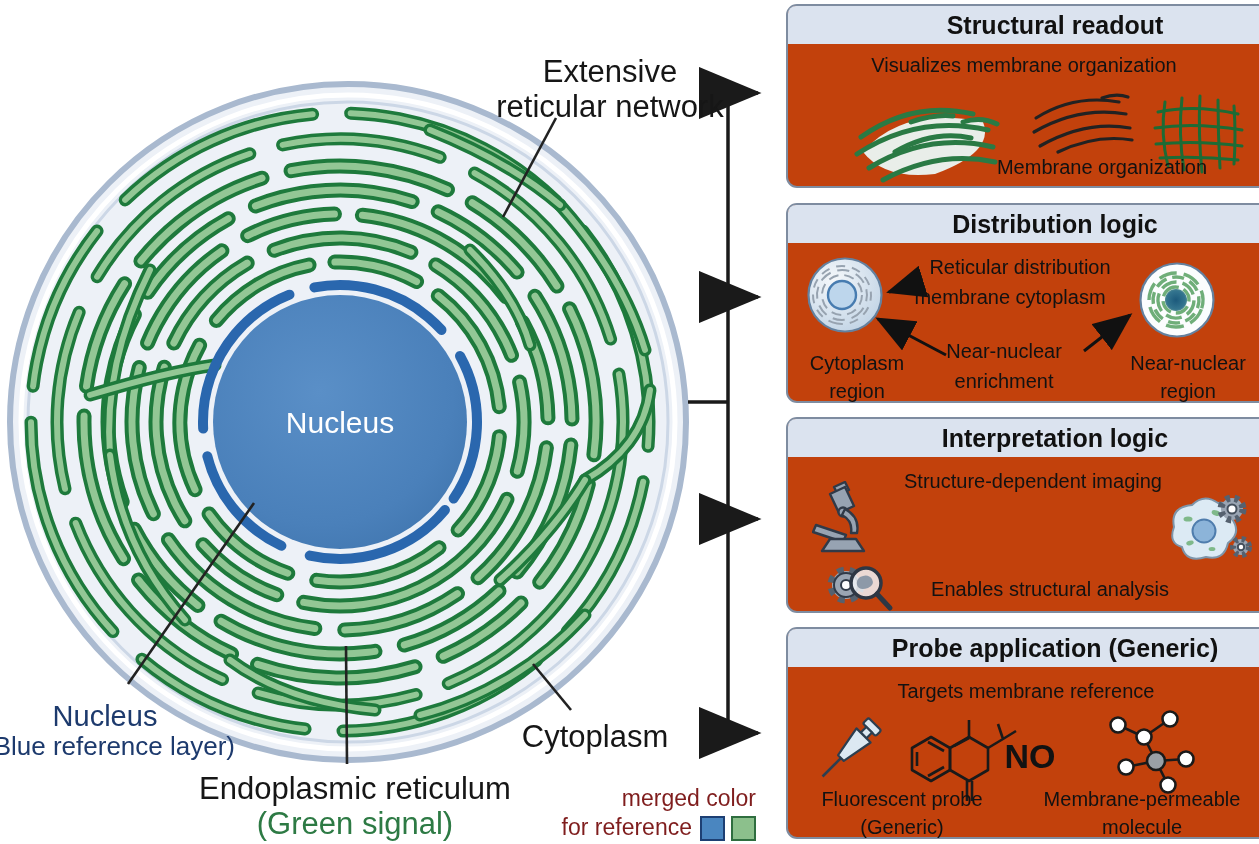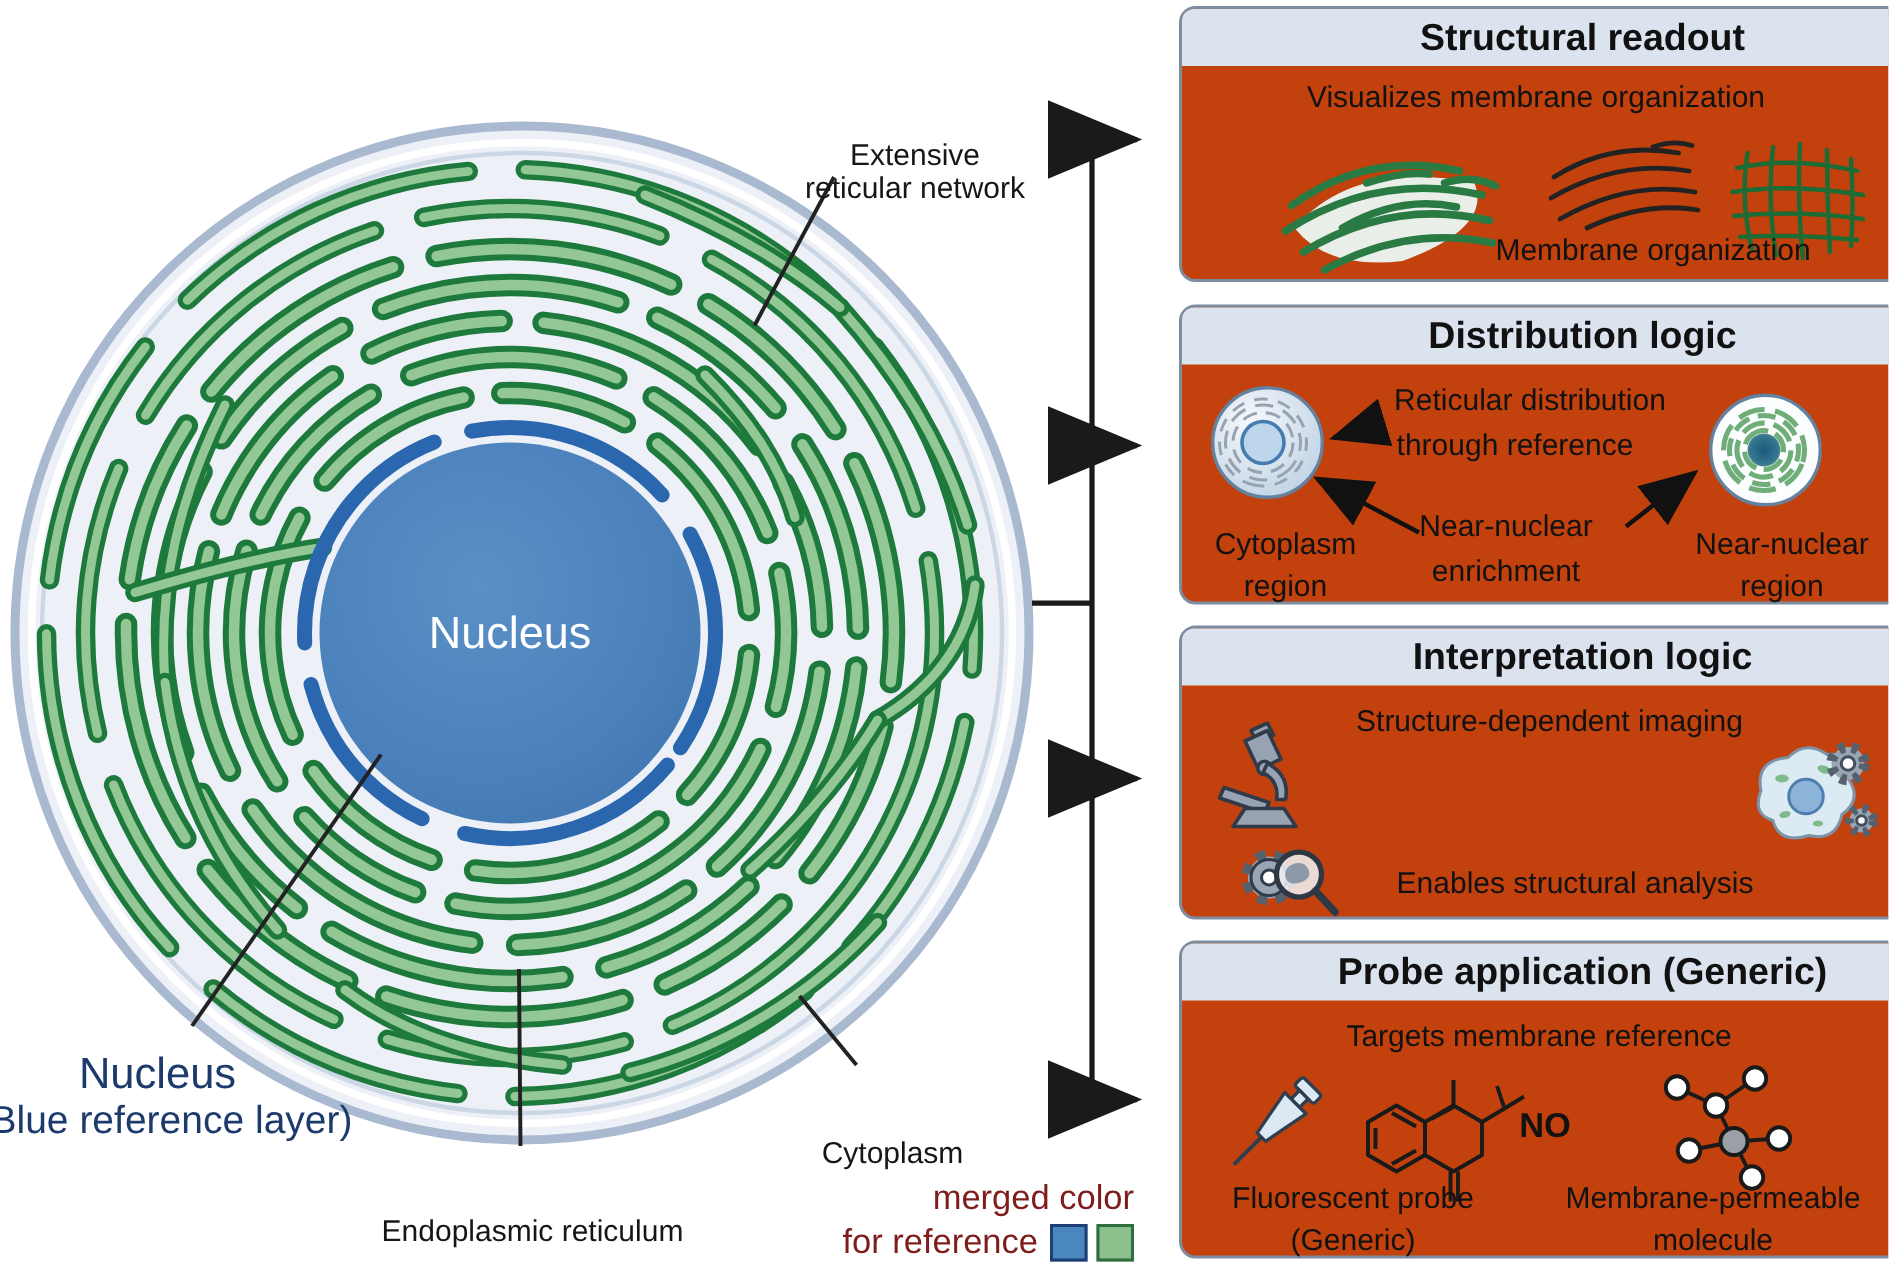--- a/index.html
+++ b/index.html
@@ -3,38 +3,38 @@
 <meta charset="utf-8">
 <style>
   html,body{margin:0;padding:0;background:#fff;}
   #canvas{
     position:relative;width:1259px;height:844px;background:#ffffff;
     overflow:hidden;font-family:"Liberation Sans",sans-serif;color:#161616;
   }
   .abs{position:absolute;}
   .ctr{text-align:center;line-height:1.12;white-space:nowrap;}
   
-  .lbl{font-size:20px;color:#161616;margin-top:38px;}
+  .lbl{font-size:31px;color:#161616;}
   .lbl-navy{color:#1d3a6d;}
   .lbl-green{color:#2d7a44;}
   .nucleus-text{font-size:30px;color:#ffffff;}
   .legend-text{font-size:23px;color:#7f1d1d;}
   .swatch{width:25px;height:25px;border:2px solid;box-sizing:border-box;display:inline-block;}
   
   .panel{
     position:absolute;left:786px;width:538px;background:#c2410c;
     border:2.5px solid #7e8ca0;border-radius:11px;box-sizing:border-box;
   }
   .panel-header{
     position:absolute;left:0;top:0;width:100%;height:38px;background:#dbe3ef;
     border-radius:8px 8px 0 0;display:flex;align-items:center;justify-content:center;
   }
   .panel-title{font-weight:bold;font-size:25px;color:#111;}
   .ptext{position:absolute;font-size:20px;color:#121212;white-space:nowrap;transform:translateX(-50%);}
-  .no-text{font-size:23px;font-weight:600;}
+  .no-text{font-size:34px;font-weight:600;}
   svg{display:block;}
 </style>
 </head>
 <body>
 
 <div id="canvas">
 
   <svg class="abs" style="left:0;top:0" width="780" height="844" viewBox="0 0 780 844">
     <defs>
       <radialGradient id="nucGrad" cx="42%" cy="38%" r="75%">
@@ -226,21 +226,21 @@
       <g fill="none" stroke="#6fae79" stroke-width="3.4">
         <circle cx="39" cy="40" r="27" stroke-dasharray="18 7" transform="rotate(20 39 40)"></circle>
         <circle cx="39" cy="40" r="23" stroke-dasharray="12 6" transform="rotate(80 39 40)"></circle>
         <circle cx="39" cy="40" r="18" stroke-dasharray="16 6" transform="rotate(150 39 40)"></circle>
         <circle cx="39" cy="40" r="13" stroke-dasharray="14 5" transform="rotate(220 39 40)"></circle>
       </g>
       <circle cx="39" cy="40" r="11" fill="url(#cellG2)"></circle>
     </svg>
 
     <div class="ptext" style="left:232px;top:51px">Reticular distribution</div>
-    <div class="ptext" style="left:222px;top:81px">through reference</div>
+    <div class="ptext" style="left:222px;top:81px">membrane cytoplasm</div>
     <div class="ptext" style="left:216px;top:135px">Near-nuclear</div>
     <div class="ptext" style="left:216px;top:165px">enrichment</div>
     <div class="ptext" style="left:69px;top:147px">Cytoplasm</div>
     <div class="ptext" style="left:69px;top:175px">region</div>
     <div class="ptext" style="left:400px;top:147px">Near-nuclear</div>
     <div class="ptext" style="left:400px;top:175px">region</div>
 
     <svg class="abs" style="left:0;top:0" width="470" height="200" viewBox="0 0 470 200">
       <defs>
         <marker id="ah2" markerWidth="14" markerHeight="11" refX="12" refY="5.5" orient="auto">

